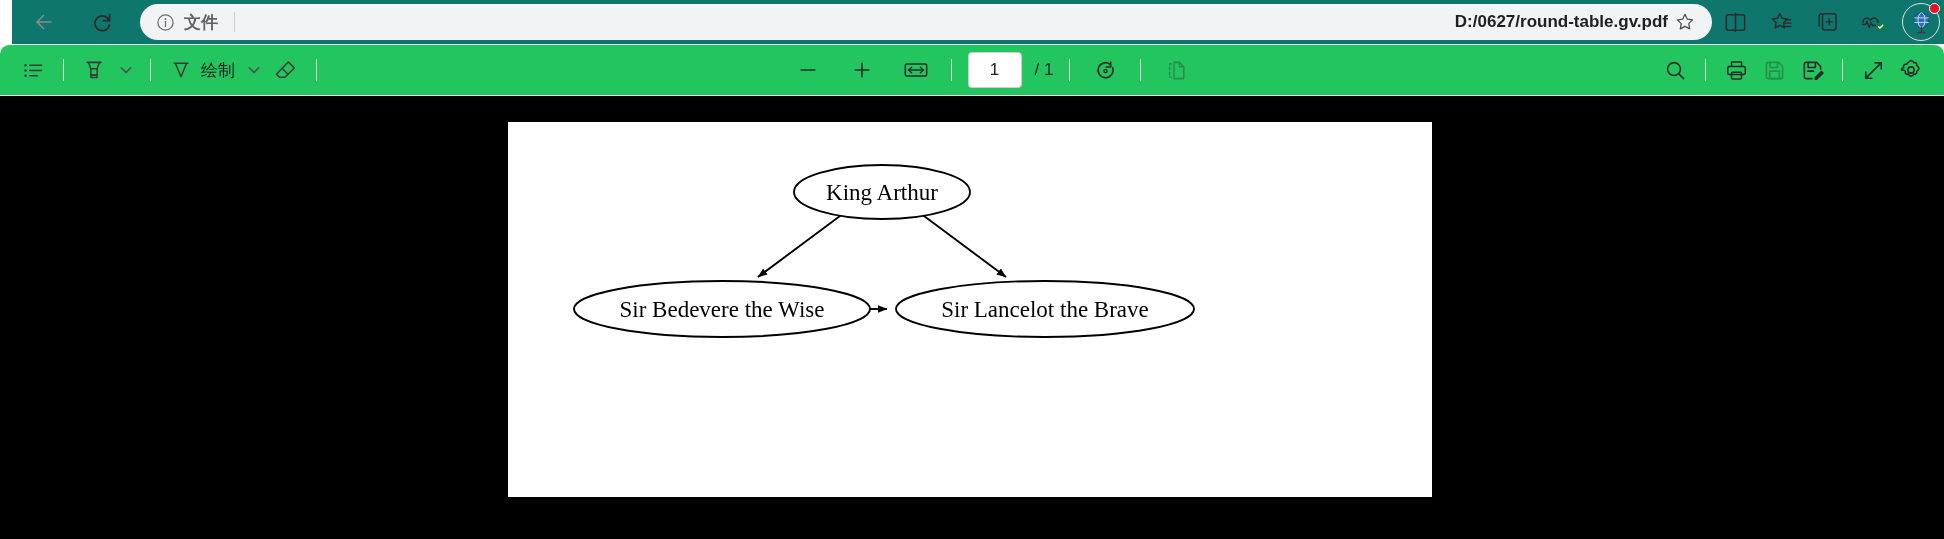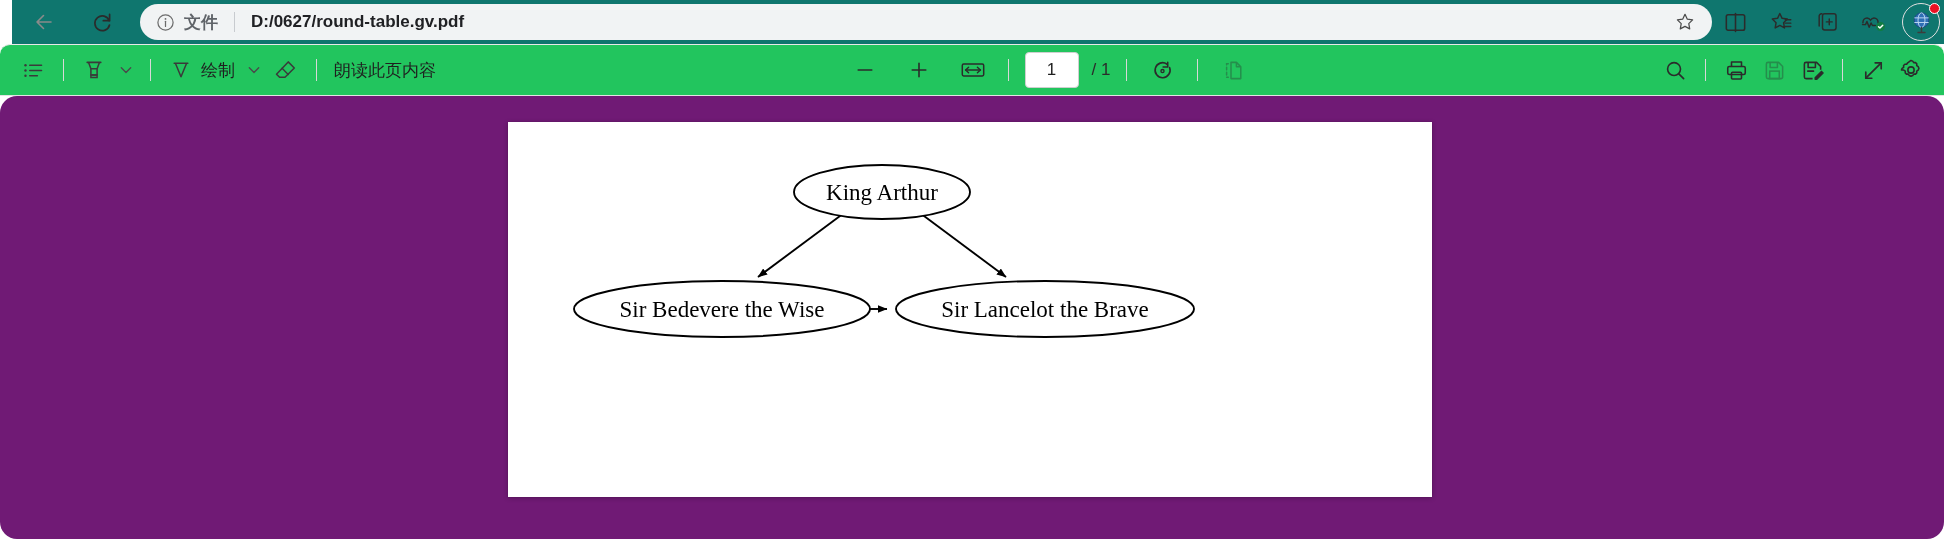--- a/index.html
+++ b/index.html
@@ -62,20 +62,21 @@
     margin: 0 16px;
     flex: 0 0 auto;
   }
   .omnibox .url-text {
     color: #202124;
     font-size: 17px;
     white-space: nowrap;
     overflow: hidden;
     text-overflow: ellipsis;
     flex: 1 1 auto;
+    text-align: right;
   }
   .omnibox .star-btn {
     width: 34px; height: 34px;
     flex: 0 0 auto;
     display: flex; align-items: center; justify-content: center;
     border-radius: 17px;
     cursor: pointer;
   }
 
   .chrome-actions {
@@ -171,23 +172,22 @@
     border-radius: 4px;
     cursor: pointer;
     flex: 0 0 auto;
   }
 
   
   .viewer {
     position: absolute;
     top: 96px; left: 0;
     width: 1944px; height: 443px;
-    background: #701a75;
+    background: #000000;
     overflow: hidden;
-    border-radius: 17px;
   }
   .pdf-page {
     position: absolute;
     left: 508px; top: 26px;
     width: 924px; height: 375px;
     background: #ffffff;
     box-shadow: 0 1px 5px rgba(0,0,0,.24), 0 0 1px rgba(0,0,0,.18);
   }
   .graph-svg { display: block; width: 924px; height: 375px; }
 
@@ -334,23 +334,20 @@
 
     <div class="tb-btn" title="擦除">
       <svg width="26" height="26" viewBox="0 0 26 26" fill="none">
         <path d="M15.2 4.9l6.1 6.1-9.3 9.3H6.6L3.5 17.2 15.2 4.9z" stroke="#3a3a3a" stroke-width="1.5" stroke-linejoin="round" fill="none"></path>
         <path d="M9.1 11.3l6.1 6.1" stroke="#3a3a3a" stroke-width="1.4" stroke-linecap="round"></path>
       </svg>
     </div>
 
     <span class="tb-sep"></span>
 
-    <div class="tb-btn">
-      <span class="tb-label">朗读此页内容</span>
-    </div>
   </div>
 
   <div class="tb-center">
 
     <div class="tb-btn" title="缩小">
       <svg width="24" height="24" viewBox="0 0 24 24" fill="none">
         <path d="M5.2 12h13.6" stroke="#2b2b2b" stroke-width="1.6" stroke-linecap="round"></path>
       </svg>
     </div>
 

